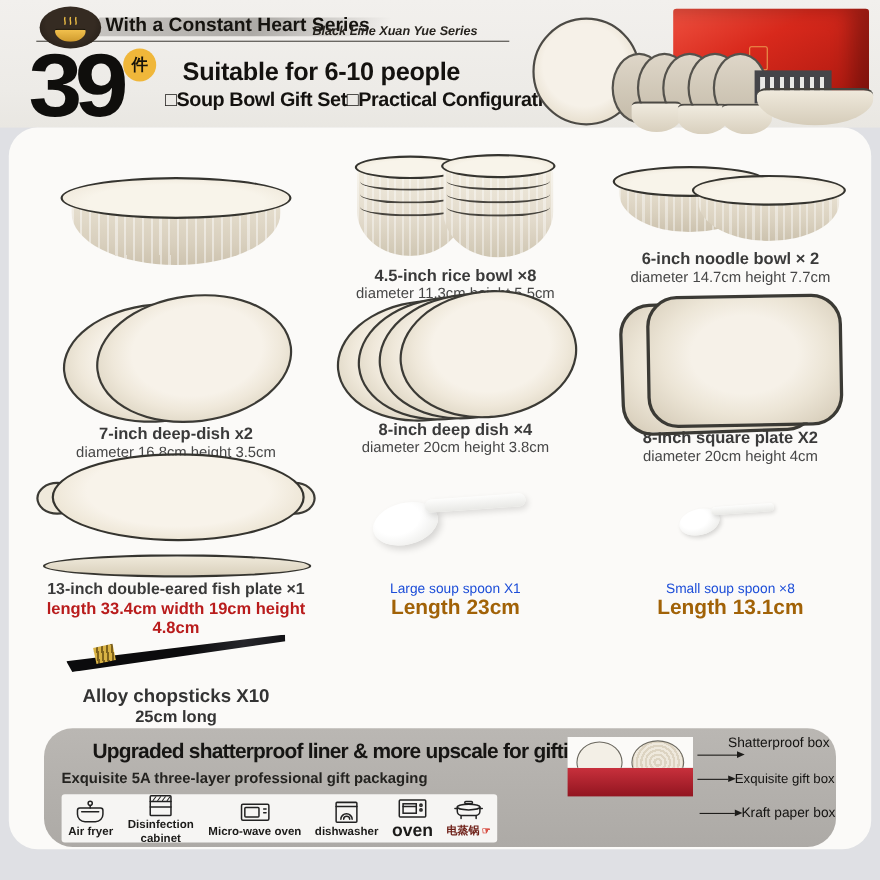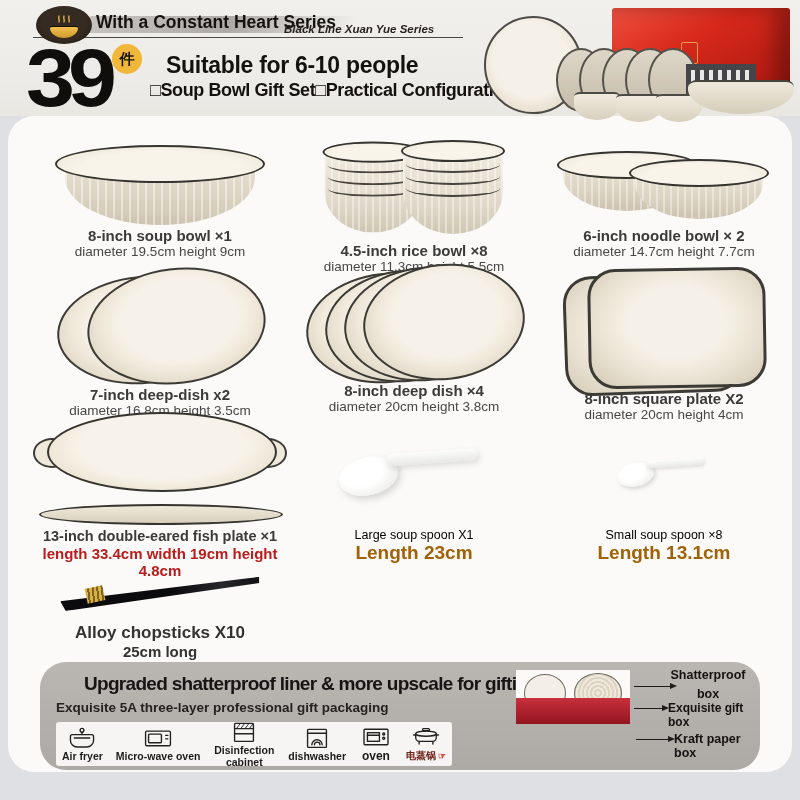--- a/index.html
+++ b/index.html
@@ -52,21 +52,21 @@
 
   
   .panel{position:absolute;left:8px;top:116px;width:784px;height:656px;background:#fbfaf8;border-radius:26px;}
   .cell{position:absolute;display:flex;flex-direction:column;align-items:center;}
   .illus{flex:1;display:flex;align-items:center;justify-content:center;position:relative;}
   .cap{text-align:center;line-height:1.15;}
   .cap-name{font-size:15px;font-weight:700;color:#3a3a3a;}
   .cap-spec{font-size:13.5px;font-weight:400;color:#474747;}
   .cap--fish .cap-name{font-size:14.5px;font-weight:600;}
   .cap--fish .cap-spec{font-size:15px;font-weight:700;color:#b91c1c;}
-  .cap--spoon .cap-name{font-size:12.5px;font-weight:400;color:#000000;}
+  .cap--spoon .cap-name{font-size:12.5px;font-weight:400;color:#1d4ed8;}
   .cap--spoon .cap-spec{font-size:19px;font-weight:700;color:#a16207;}
   .cap--chop .cap-name{font-size:17px;font-weight:700;color:#333;}
   .cap--chop .cap-spec{font-size:15px;font-weight:700;color:#333;}
 
   
   .sb-rim,.nd .rim,.rb .rim0{box-sizing:border-box;}
   .il-soup{width:210px;height:82px;position:relative;}
   .sb-body{position:absolute;left:10px;top:14px;width:190px;height:66px;
      border-radius:16px 16px 120px 120px/12px 12px 60px 60px;
      background:repeating-linear-gradient(90deg,rgba(255,255,255,.45) 0 2px,rgba(0,0,0,0) 2px 8px),
@@ -145,39 +145,39 @@
 
   
   .fbox{position:absolute;left:32px;top:546px;width:720px;height:108px;border-radius:26px;
         background:linear-gradient(180deg,#bab7b3,#adaaa6);}
   .f-head{position:absolute;left:44px;top:11px;font-size:19px;font-weight:800;letter-spacing:-.7px;color:#161513;white-space:nowrap;}
   .f-sub{position:absolute;left:16px;top:38px;font-size:13.5px;font-weight:600;color:#242320;white-space:nowrap;}
   .band{position:absolute;left:16px;top:60px;width:396px;height:44px;background:#f6f5f3;border-radius:3px;
         display:flex;align-items:center;justify-content:space-between;padding:12px 6px;box-sizing:border-box;}
   .appl{display:flex;flex-direction:column;align-items:center;justify-content:center;gap:1px;}
   .ap-lb{font-size:10.5px;font-weight:700;color:#1c1b19;text-align:center;line-height:1.05;}
-  .ap-lb.big{font-size:12px;}
+  .ap-lb.big{font-size:16px;}
   .ap-lb.steamer{font-size:10px;color:#6e2018;}
   .mark{color:#cf1f12;font-size:9px;margin-left:2px;}
   .ap-ic{display:block;}
 
   .pstack{position:absolute;left:476px;top:8px;width:114px;height:94px;}
   .ps-top{height:28px;background:#fbfaf8;position:relative;overflow:hidden;}
   .sk1{position:absolute;left:8px;top:4px;width:40px;height:36px;border-radius:50%;
        border:1.6px solid #6b685f;background:#f3efe6;}
   .sk2{position:absolute;left:58px;top:3px;width:46px;height:38px;border-radius:50%;
        border:1.6px solid #6b685f;
        background:repeating-radial-gradient(circle at 50% 50%,#efe9dd 0 2px,#ddd4c2 2px 4px);}
   .ps-red{height:26px;background:linear-gradient(180deg,#c8303c,#921520);}
   .ps-kraft{height:40px;background:linear-gradient(180deg,#dcab67,#c99450);
             display:flex;flex-direction:column;align-items:center;justify-content:center;gap:3px;}
   .kraft-text{font-size:9px;font-weight:700;color:#3f2c12;letter-spacing:1.5px;}
   .kraft-sub{width:34px;height:3px;background:rgba(63,44,18,.5);border-radius:1px;}
 
-  .pk-label{position:absolute;font-size:12.5px;font-weight:700;color:#141311;}
+  .pk-label{position:absolute;font-size:12.5px;font-weight:400;color:#141311;}
   .pk1{left:618px;top:4px;width:100px;text-align:center;line-height:1.55;}
   .pk2{left:628px;top:39px;font-size:12px;}
   .pk3{left:634px;top:70px;}
   .arr{position:absolute;border-top:1.6px solid #1d1c1a;}
   .arr:after{content:"";position:absolute;right:-7px;top:-4.5px;
      border-left:7px solid #1d1c1a;border-top:3.5px solid transparent;border-bottom:3.5px solid transparent;}
   .arr1{left:594px;top:24px;width:36px;}
   .arr2{left:594px;top:46px;width:28px;}
   .arr3{left:596px;top:77px;width:32px;}
 </style>
@@ -222,24 +222,20 @@
 
   <div class="panel">
 
     <div class="cell" style="left:22px;top:28px;width:260px;height:116px;">
       <div class="illus">
           <div class="il-soup">
         <div class="sb-body"></div>
             <div class="sb-rim"></div>
       </div>
         </div>
-      <div class="cap">
-        <div class="cap-name">8-inch soup bowl ×1</div>
-        <div class="cap-spec">diameter 19.5cm height 9cm</div>
-      </div>
     </div>
 
     <div class="cell" style="left:286px;top:24px;width:240px;height:120px;">
       <div class="illus">
           <div class="il-rice">
         <div class="rb back">
               <div class="body"></div>
               <div class="rim0"></div>
               <div class="arc a1"></div>
               <div class="arc a2"></div>
@@ -386,38 +382,38 @@
                 <path d="M18 7.2 v2.8"></path>
               <path d="M7 10 h22 c1.5 0 2.5 1 2.5 2.5 v4 c0 4.5-3.5 8-8 8 h-11 c-4.5 0-8-3.5-8-8 v-4 C4.5 11 5.5 10 7 10 z"></path>
               <path d="M9 14 h18"></path>
             </g>
           </svg>
           <div class="ap-lb">Air fryer</div>
         </div>
         <div class="appl">
           <svg class="ap-ic" width="34" height="24" viewBox="0 0 36 28">
             <g stroke="#222" fill="none" stroke-width="1.6" stroke-linecap="round">
+              <rect x="7" y="4" width="22" height="21" rx="1"></rect>
+              <line x1="7" y1="10" x2="29" y2="10"></line>
+                <line x1="7" y1="16" x2="29" y2="16"></line>
+              <path d="M10 9 l3-4 M15 9 l3-4 M20 9 l3-4 M25 9 l3-4" stroke-width="1.1"></path>
+            </g>
+          </svg>
+          <div class="ap-lb" style="width:62px;">Disinfection cabinet</div>
+        </div>
+        <div class="appl">
+          <svg class="ap-ic" width="34" height="24" viewBox="0 0 36 28">
+            <g stroke="#222" fill="none" stroke-width="1.6" stroke-linecap="round">
               <rect x="3.5" y="6" width="29" height="17" rx="1.5"></rect>
               <rect x="7" y="9.5" width="15" height="10" rx="1"></rect>
               <line x1="27" y1="11" x2="29.5" y2="11"></line>
                 <line x1="27" y1="15" x2="29.5" y2="15"></line>
             </g>
           </svg>
           <div class="ap-lb">Micro-wave oven</div>
-        </div>
-        <div class="appl">
-          <svg class="ap-ic" width="34" height="24" viewBox="0 0 36 28">
-            <g stroke="#222" fill="none" stroke-width="1.6" stroke-linecap="round">
-              <rect x="7" y="4" width="22" height="21" rx="1"></rect>
-              <line x1="7" y1="10" x2="29" y2="10"></line>
-                <line x1="7" y1="16" x2="29" y2="16"></line>
-              <path d="M10 9 l3-4 M15 9 l3-4 M20 9 l3-4 M25 9 l3-4" stroke-width="1.1"></path>
-            </g>
-          </svg>
-          <div class="ap-lb" style="width:62px;">Disinfection cabinet</div>
         </div>
         <div class="appl">
           <svg class="ap-ic" width="34" height="24" viewBox="0 0 36 28">
             <g stroke="#222" fill="none" stroke-width="1.6" stroke-linecap="round">
               <rect x="7" y="4" width="22" height="21" rx="1"></rect>
               <line x1="7" y1="8.5" x2="29" y2="8.5"></line>
               <path d="M12 22 a6 6 0 0 1 12 0"></path>
               <path d="M15 22 a3.2 3.2 0 0 1 6.4 0"></path>
             </g>
           </svg>

